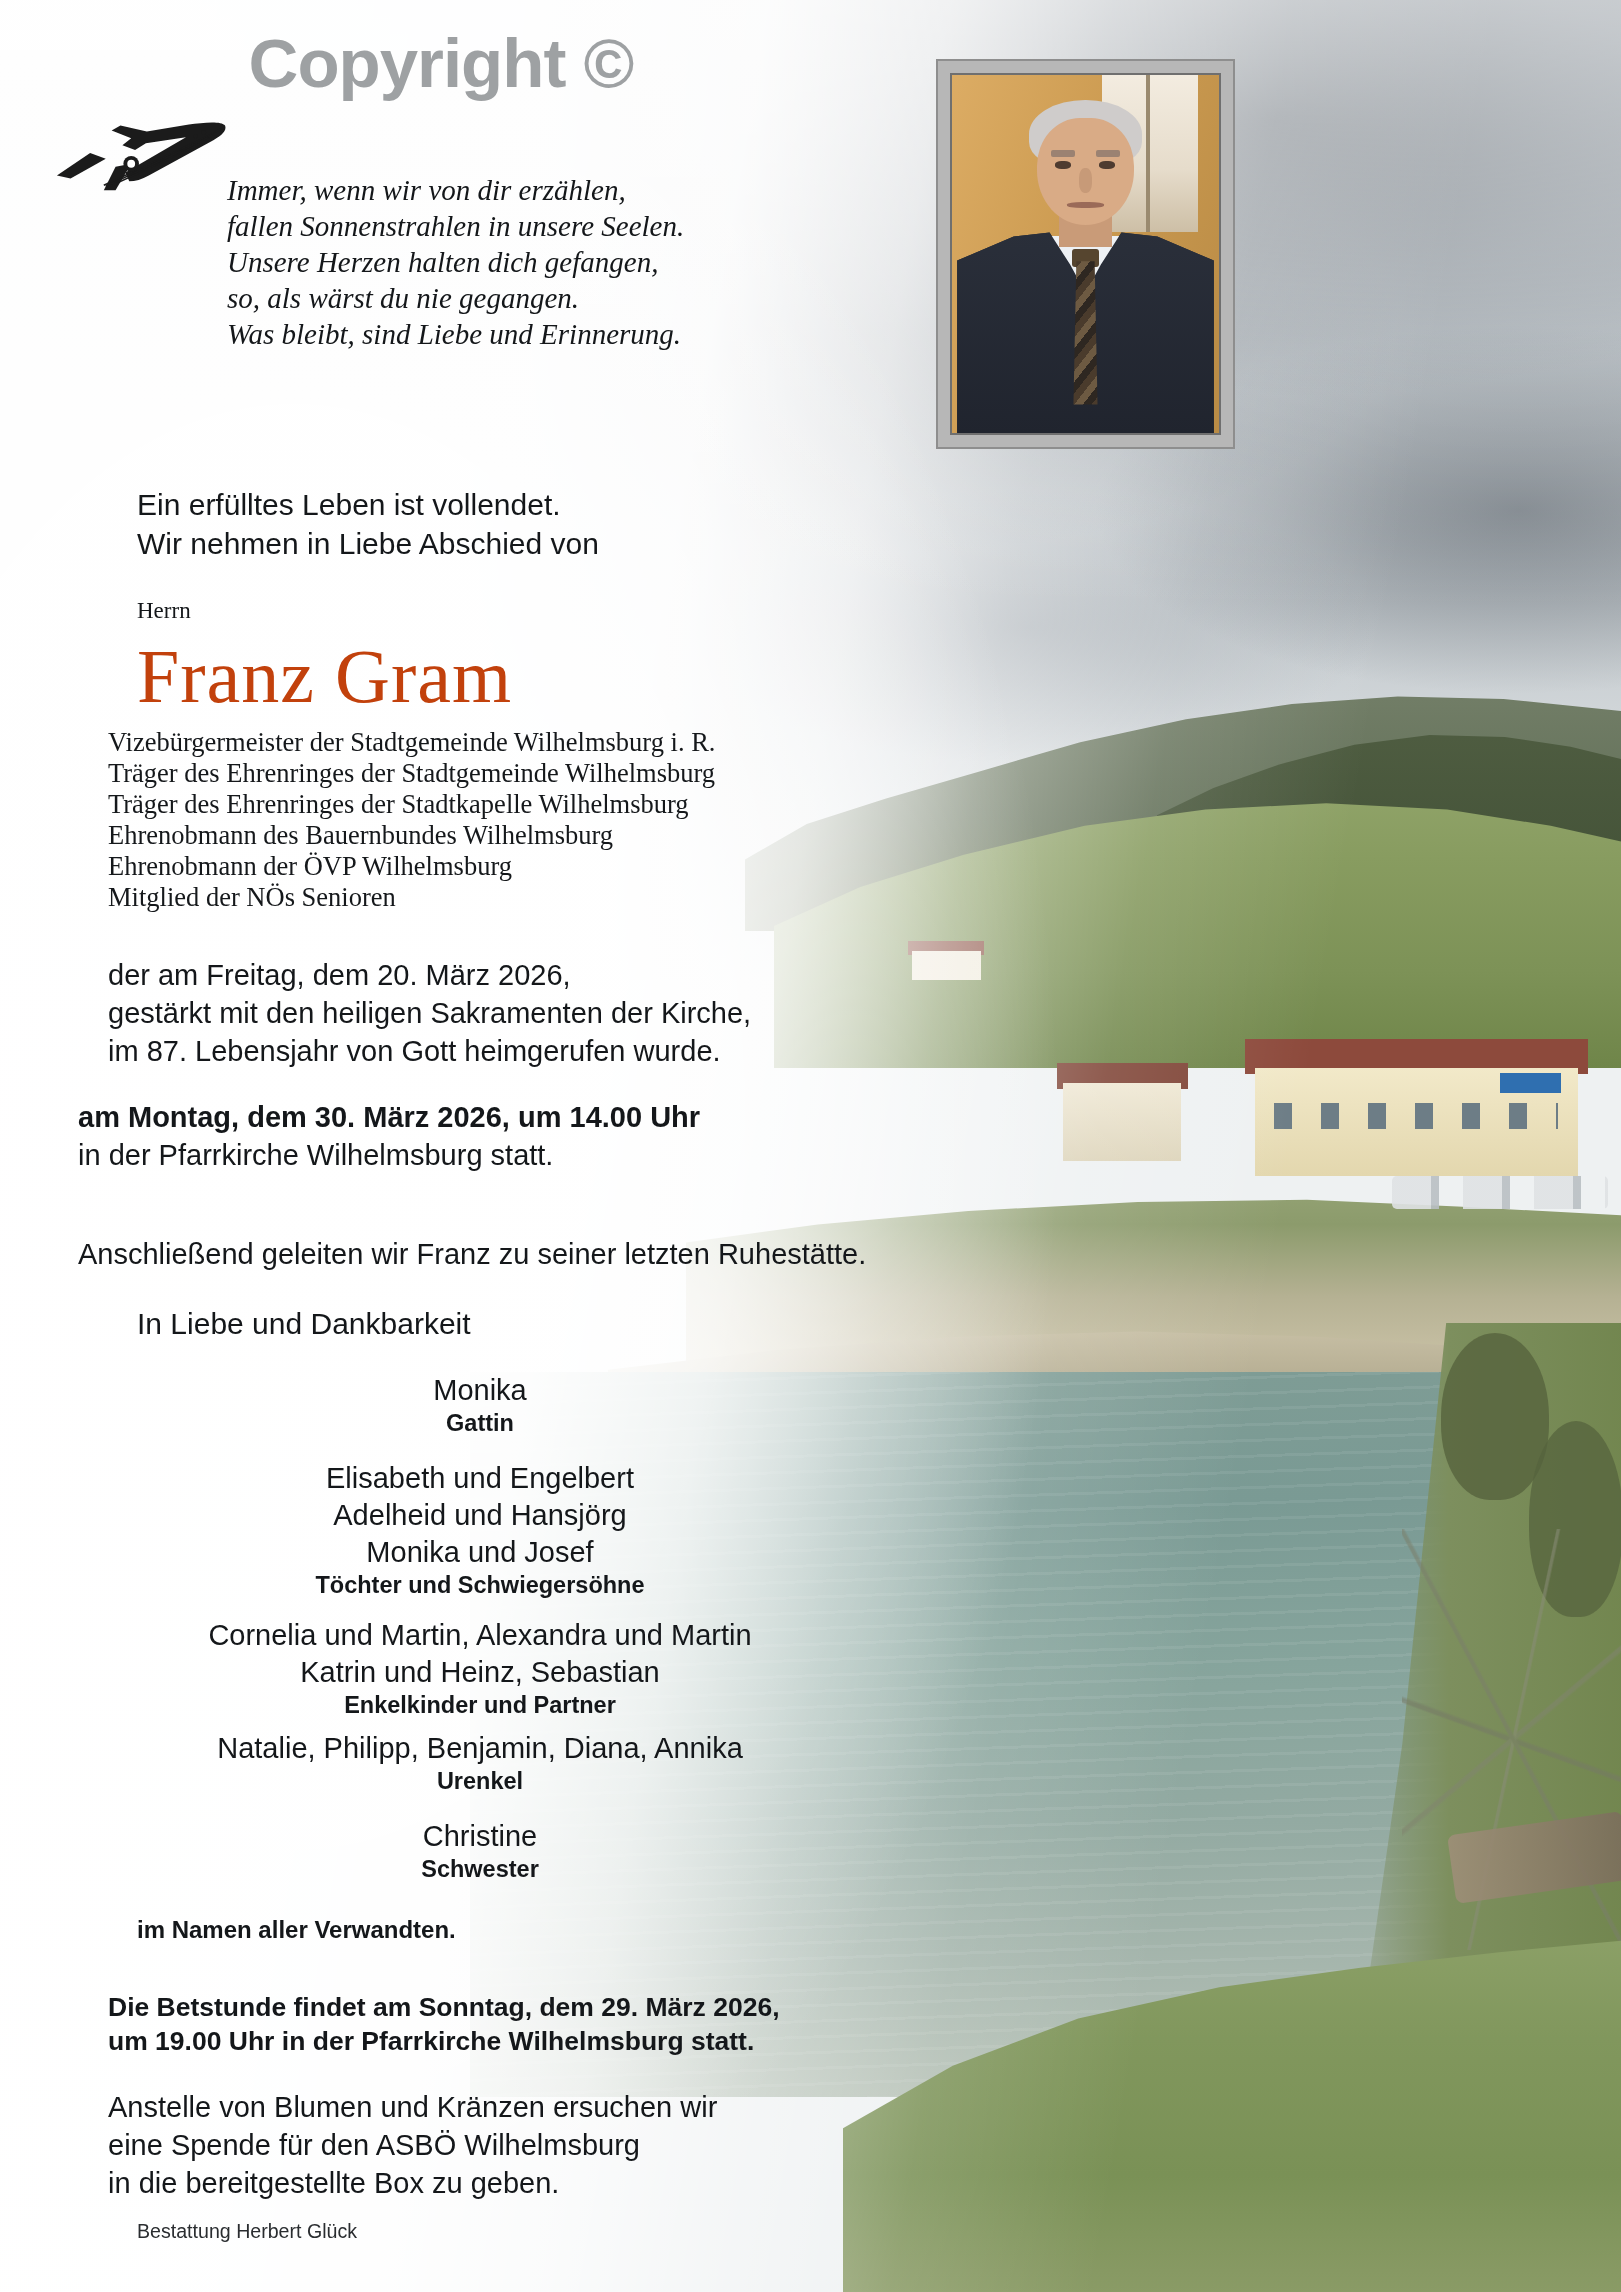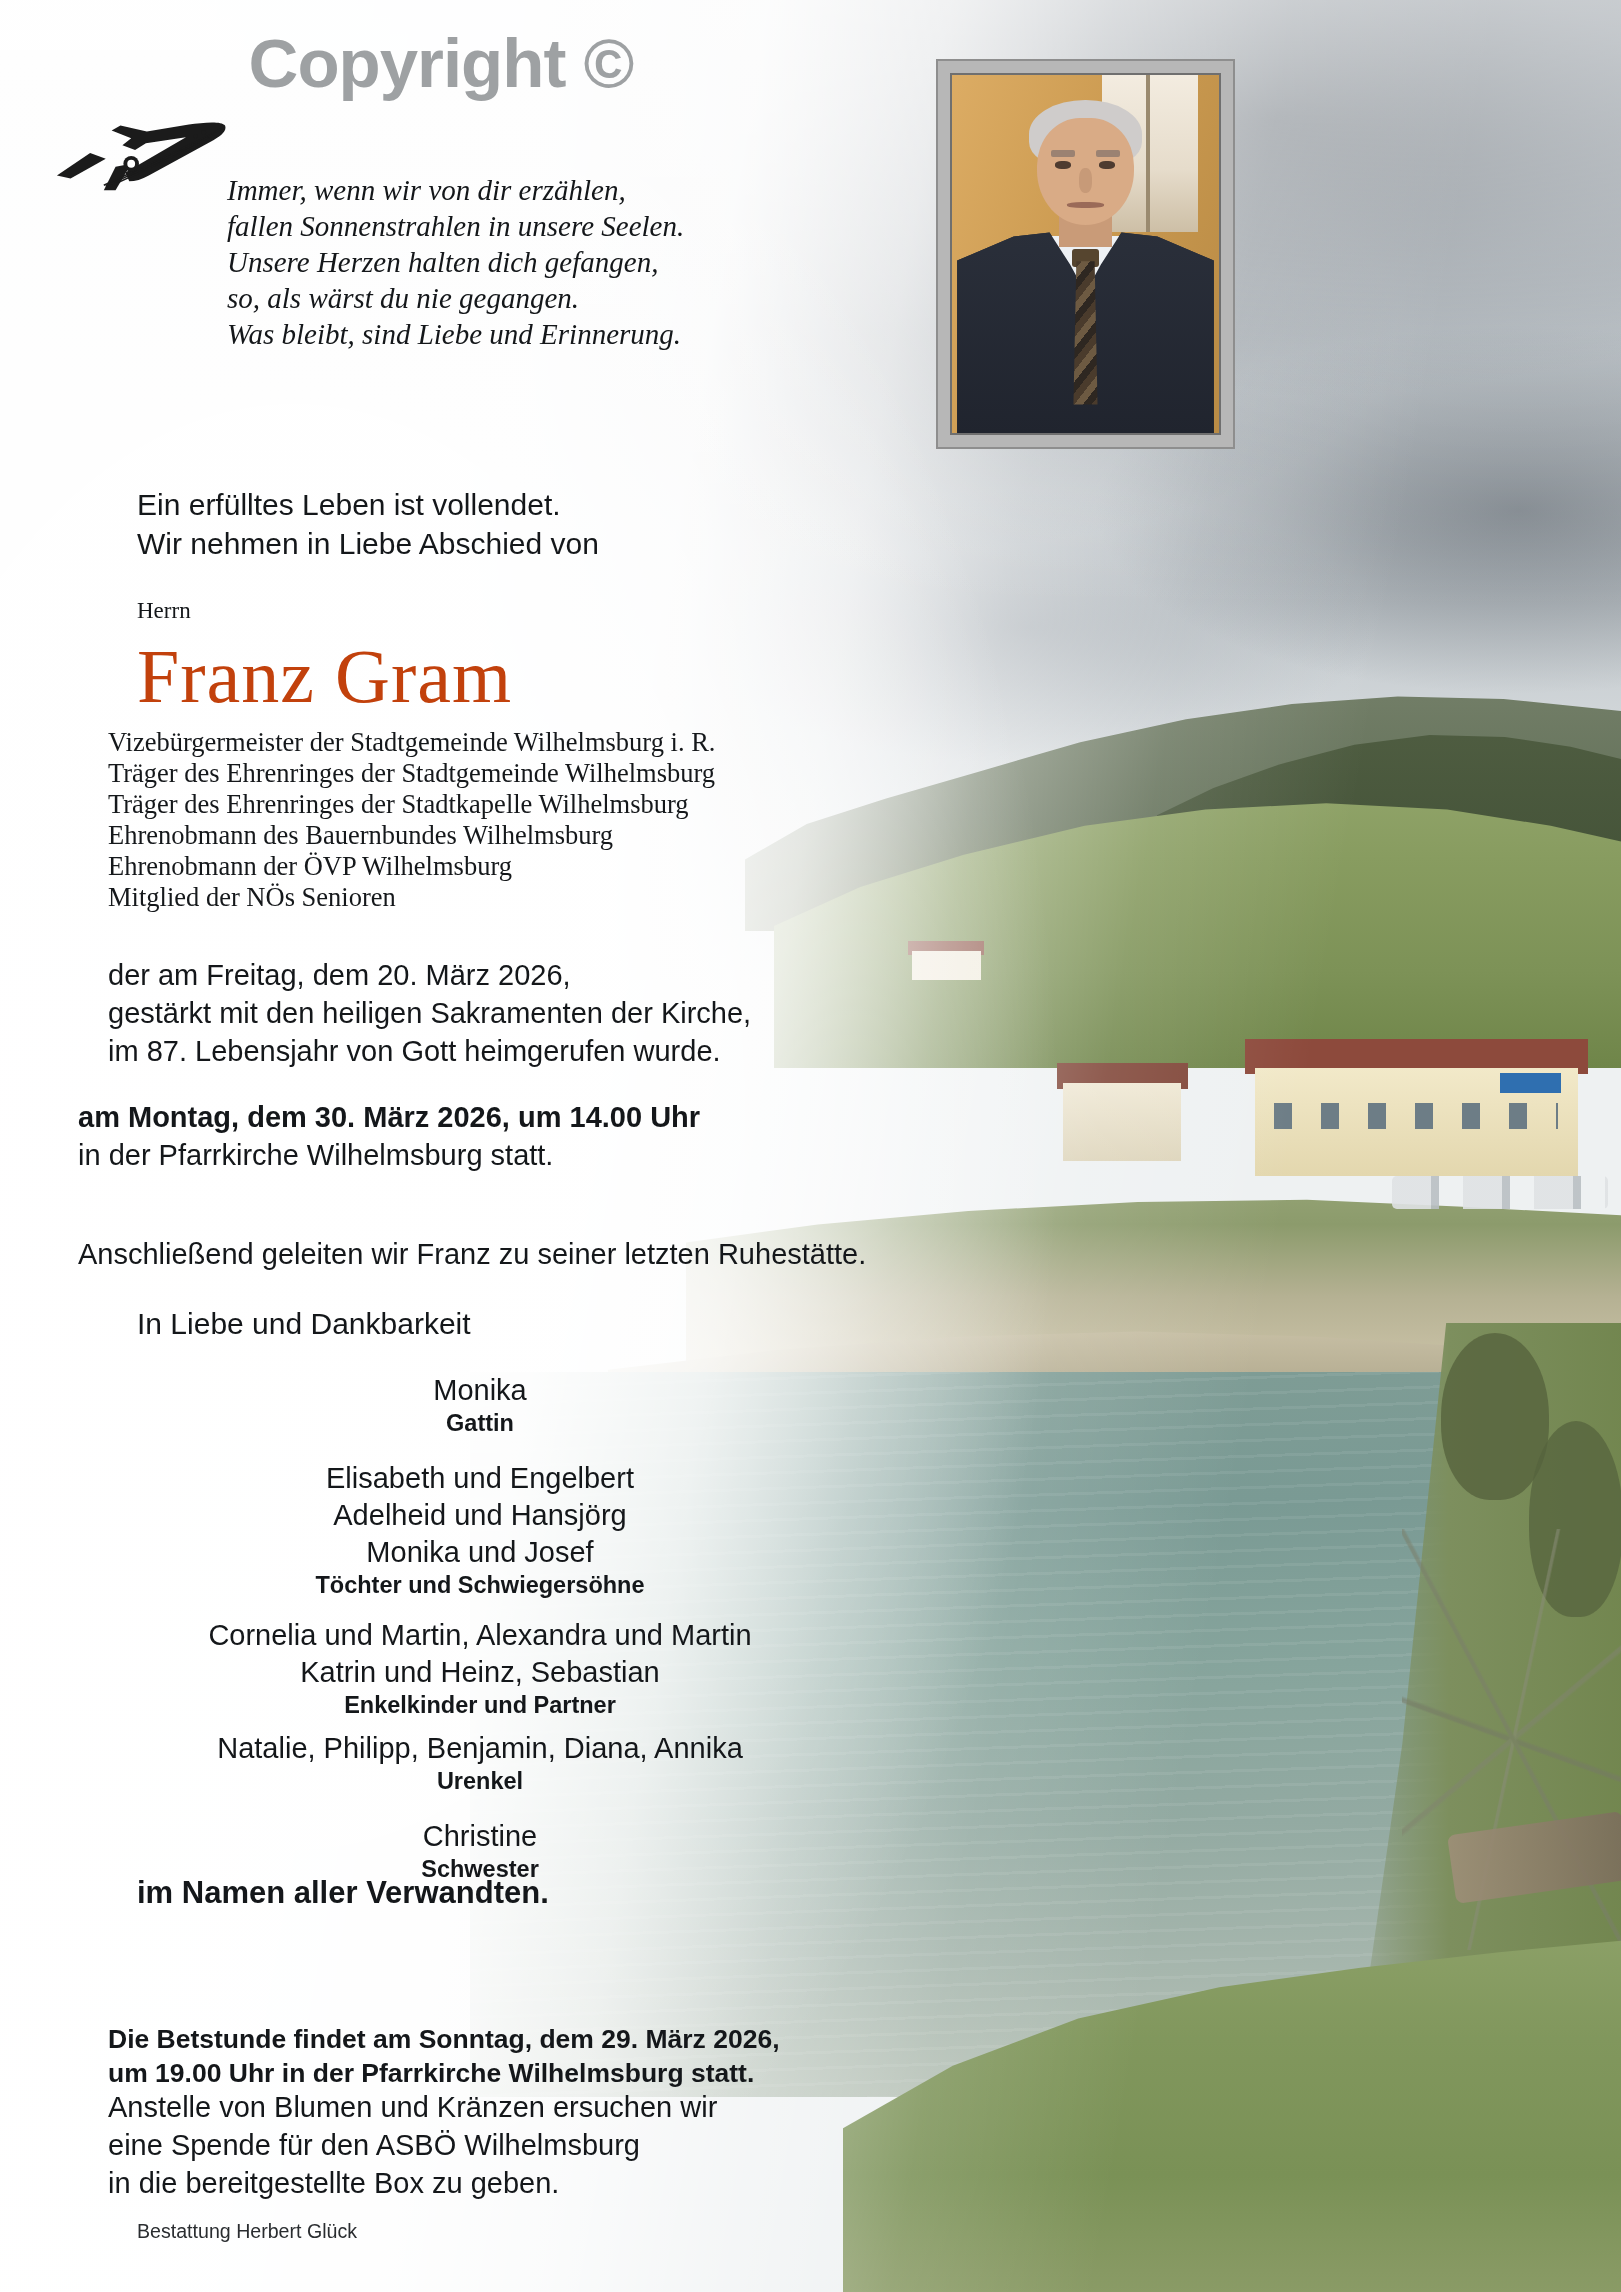--- a/index.html
+++ b/index.html
@@ -213,22 +213,22 @@
   .fam{position:absolute;left:137px;width:686px;text-align:center;color:#14171a;}
   .fam .names{font-size:29px;line-height:37px;}
   .fam .role{font-size:23.5px;font-weight:700;line-height:29px;}
 
   .f-gattin{top:1372px;}
   .f-toechter{top:1460px;}
   .f-enkel{top:1617px;}
   .f-urenkel{top:1730px;}
   .f-schwester{top:1818px;}
 
-  .s-verw{left:137px;top:1875px;width:686px;font-size:31px;font-weight:700;}
-  .s-bet{left:108px;top:1990px;width:745px;font-size:26.5px;font-weight:700;line-height:34px;margin-top:32px;}
+  .s-verw{left:137px;top:1916px;width:686px;font-size:24px;font-weight:700;}
+  .s-bet{left:108px;top:1990px;width:745px;font-size:26.5px;font-weight:700;line-height:34px;}
   .s-spende{left:108px;top:2088px;width:745px;font-size:29px;line-height:38px;}
   .s-bestatt{left:137px;top:2220px;width:686px;font-size:19.6px;color:#2a2d30;}
 
   b{font-weight:700;}
 </style>
 </head>
 <body>
 
 <div class="card">
 

